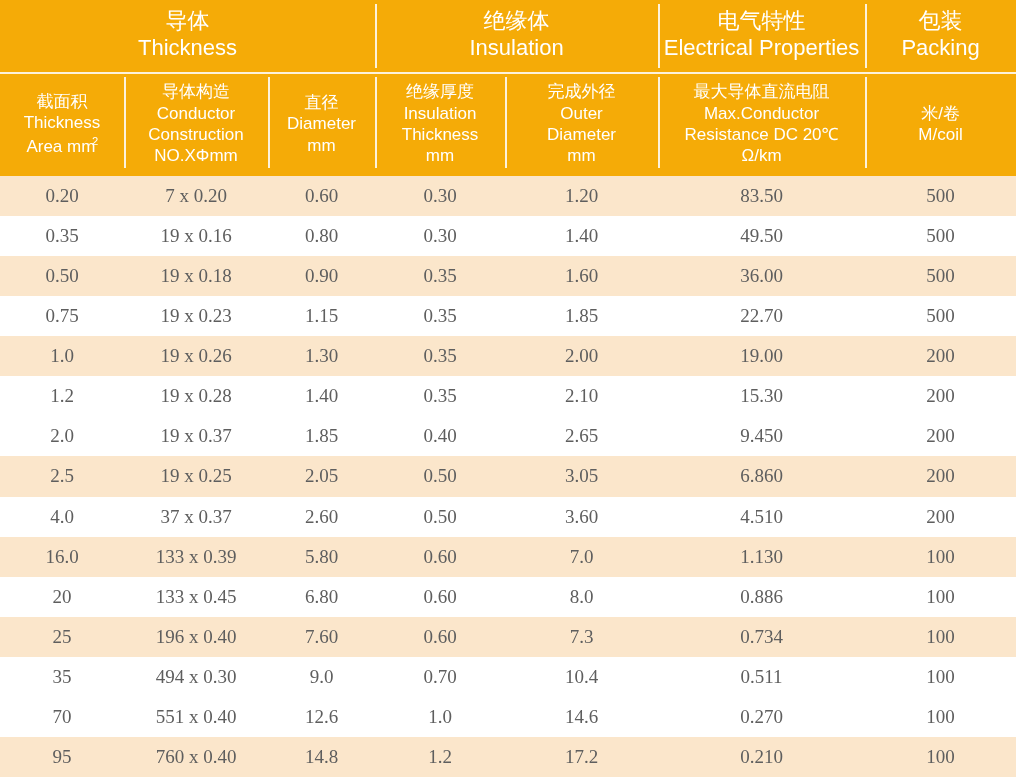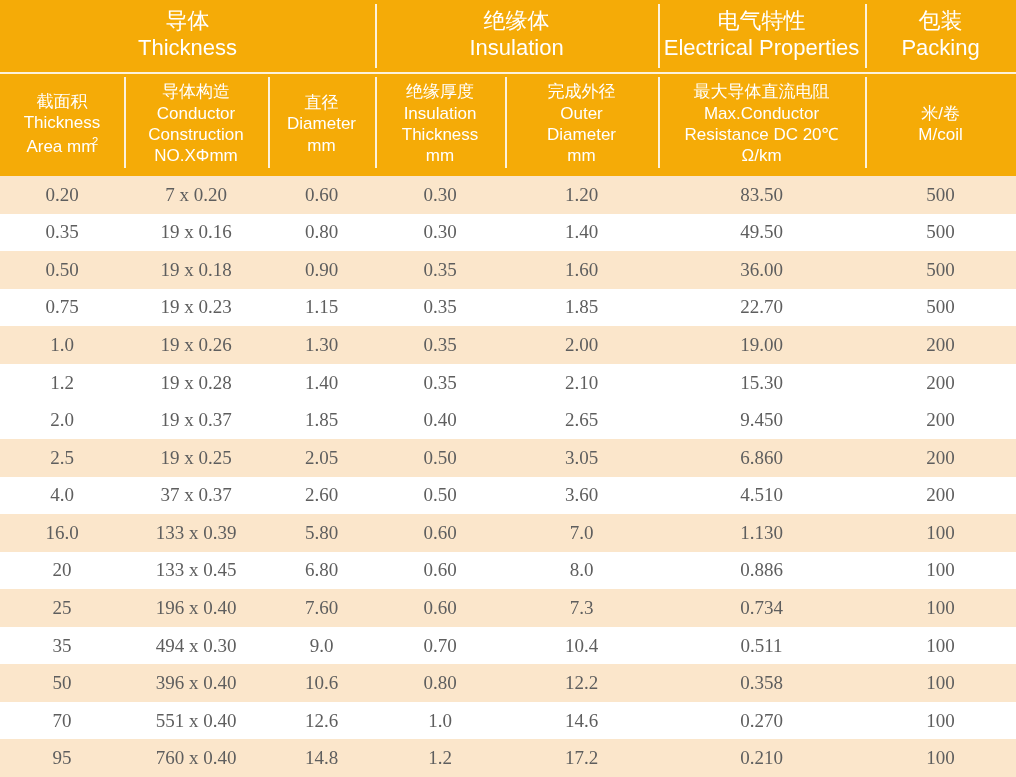--- a/index.html
+++ b/index.html
@@ -307,29 +307,20 @@
       </tr>
       <tr>
         <td>35</td>
         <td>494 x 0.30</td>
         <td>9.0</td>
         <td>0.70</td>
         <td>10.4</td>
         <td>0.511</td>
         <td>100</td>
       </tr>
-      <tr class="alt">
-        <td>50</td>
-        <td>396 x 0.40</td>
-        <td>10.6</td>
-        <td>0.80</td>
-        <td>12.2</td>
-        <td>0.358</td>
-        <td>100</td>
-      </tr>
       <tr>
         <td>70</td>
         <td>551 x 0.40</td>
         <td>12.6</td>
         <td>1.0</td>
         <td>14.6</td>
         <td>0.270</td>
         <td>100</td>
       </tr>
       <tr class="alt">

